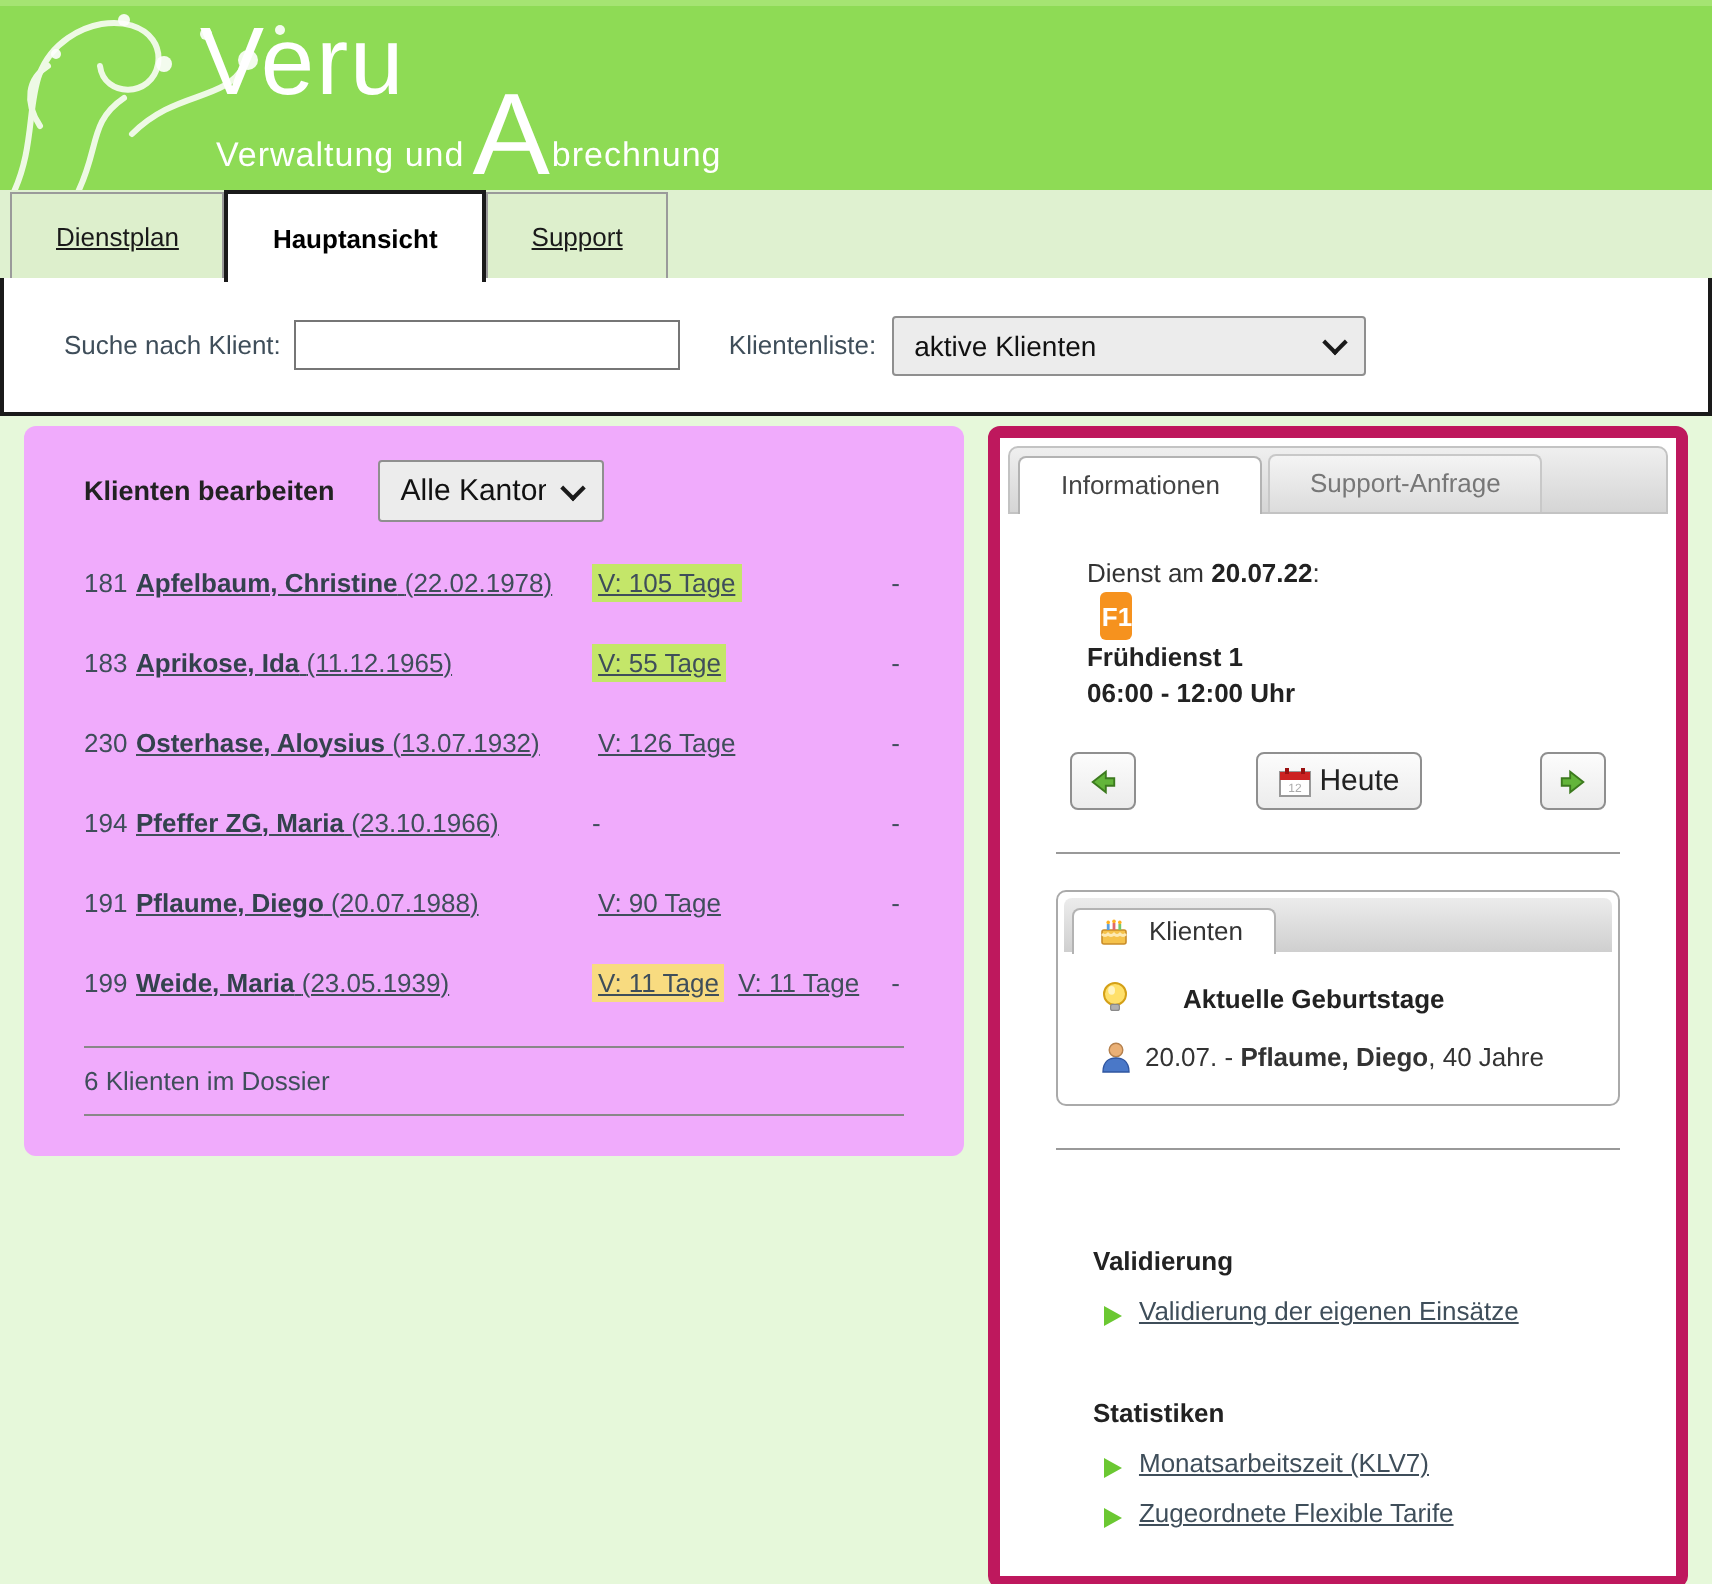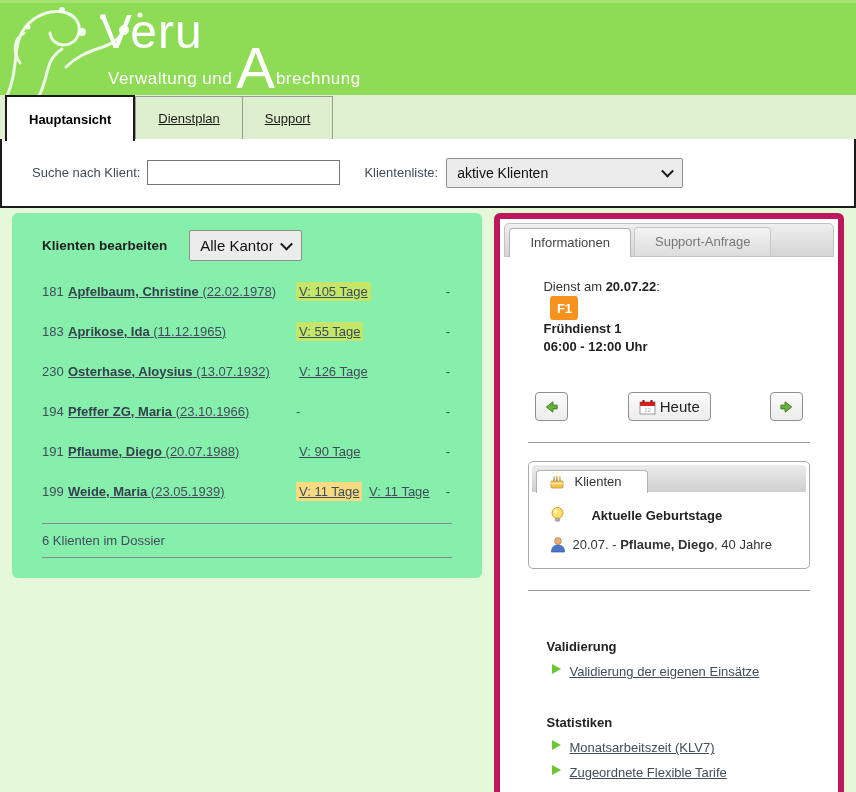--- a/index.html
+++ b/index.html
@@ -68,21 +68,21 @@
     transform: translateY(-70%) rotate(45deg); pointer-events: none;
   }
   .select-klienten select { width: 237px; }
   .select-kantone select { width: 113px; font-size: 15px; }
 
   
   .content { display: flex; align-items: flex-start; padding: 5px 12px 0 12px; gap: 12px; }
 
   
   .clients-panel {
-    width: 512px; background: #86efac; border-radius: 6px; padding: 15px 18px 20px 18px;
+    width: 512px; background: #f0abfc; border-radius: 6px; padding: 15px 18px 20px 18px;
   }
   .clients-head { display: flex; align-items: center; gap: 14px; margin: 2px 0 10px 12px; }
   .clients-title { font-weight: bold; color: #222; font-size: 13.5px; }
   .client-row {
     display: grid; grid-template-columns: 26px 228px 142px 12px;
     align-items: center; height: 40px; padding-left: 12px;
   }
   .cid { color: #3f4e5a; }
   a { color: #3f4e5a; }
   .name-link { text-decoration: underline; }
@@ -117,57 +117,57 @@
     background: linear-gradient(#f4f4f4, #dcdcdc); border: 1px solid #c8c8c8; border-bottom: none;
     color: #777;
   }
   .info-body { padding: 18px 21px 20px 21px; }
 
   .dienst-row { display: flex; align-items: flex-start; margin: 2px 0 0 18px; color: #333; flex-direction: column; }
   .dienst-label { padding-top: 2px; }
   .dienst-label b { color: #222; }
   .shift-badge {
     background: #f6921e; color: #fff; font-weight: bold; font-size: 13px;
-    width: 28px; height: 24px; border-radius: 3px; display: flex; align-items: center;
+    width: 16px; height: 24px; border-radius: 3px; display: flex; align-items: center;
     justify-content: center; margin: 2px 7px 0 7px; flex: none;
   }
   .shift-info { font-weight: bold; color: #222; line-height: 1.4; }
 
-  .nav-btn-row { display: flex; align-items: center; margin: 36px 10px 0 10px; }
+  .nav-btn-row { display: flex; align-items: center; margin: 20px 10px 0 10px; }
   .nav-btn {
     background: linear-gradient(#fcfcfc, #ececec); border: 1px solid #8f8f8f; border-radius: 4px;
     height: 29px; display: inline-flex; align-items: center; justify-content: center;
     cursor: pointer; padding: 0 8px;
   }
   .arrow-btn { width: 33px; }
   .today-btn { margin: 0 auto; gap: 4px; font-size: 15px; color: #222; padding: 0 10px; }
 
   .info-hr { border: none; border-top: 1px solid #999; margin: 21px 3px 0 3px; }
 
   
   .sub-box { border: 1px solid #aaa; border-radius: 5px; margin: 18px 3px 0 3px; padding: 3px; background: #fff; }
   .sub-strip {
     background: linear-gradient(#ececec, #cfcfcf); border-radius: 4px 4px 0 0;
     display: flex; align-items: flex-end; padding: 3px 4px 0 4px; height: 27px;
   }
   .sub-tab {
     background: #fff; border: 1px solid #b3b3b3; border-bottom: none; border-radius: 4px 4px 0 0;
-    display: flex; align-items: center; gap: 9px; padding: 3px 26px 4px 12px;
+    display: flex; align-items: center; gap: 9px; padding: 3px 16px 4px 12px;
     color: #333; position: relative; top: 1px; cursor: pointer;
   }
   .sub-body { padding: 12px 10px 12px 10px; color: #333; }
   .icon-row { display: flex; align-items: center; margin: 2px 0 0 8px; }
   .icon-row + .icon-row { margin-top: 12px; }
   .bulb-gap { margin-left: 26px; font-weight: bold; color: #222; }
   .person-gap { margin-left: 6px; }
 
   .section-heading { font-weight: bold; color: #222; margin: 0 0 0 21px; }
   .v-section { margin-top: 48px; }
   .s-section { margin-top: 36px; }
-  .arrow-link { display: flex; align-items: flex-start; gap: 8px; margin: 10px 0 0 27px; }
+  .arrow-link { display: flex; align-items: flex-end; gap: 8px; margin: 10px 0 0 27px; }
   .tri {
     width: 0; height: 0; flex: none;
     border-top: 5px solid transparent; border-bottom: 5px solid transparent;
     border-left: 9px solid #6bc832;
   }
   .arrow-link a { text-decoration: underline; }
 </style>
 </head>
 <body>
 
@@ -194,24 +194,24 @@
       <div class="logo-veru">Veru</div>
       <div class="logo-sub">
         <span class="small">Verwaltung und</span>
         <span class="logo-A">A</span>
         <span class="small">brechnung</span>
       </div>
     </div>
   </header>
 
   <nav class="main-tabs">
-      <div class="main-tab active">Hauptansicht</div>
       <div class="main-tab inactive">
         <a href="#">Dienstplan</a>
       </div>
+      <div class="main-tab active">Hauptansicht</div>
       <div class="main-tab inactive">
         <a href="#">Support</a>
       </div>
     </nav>
 
   <div class="search-bar">
     <label>Suche nach Klient:</label>
     <input class="search-input" type="text" value="" style="">
     <label class="list-label">Klientenliste:</label>
     <span class="select-wrap select-klienten">

